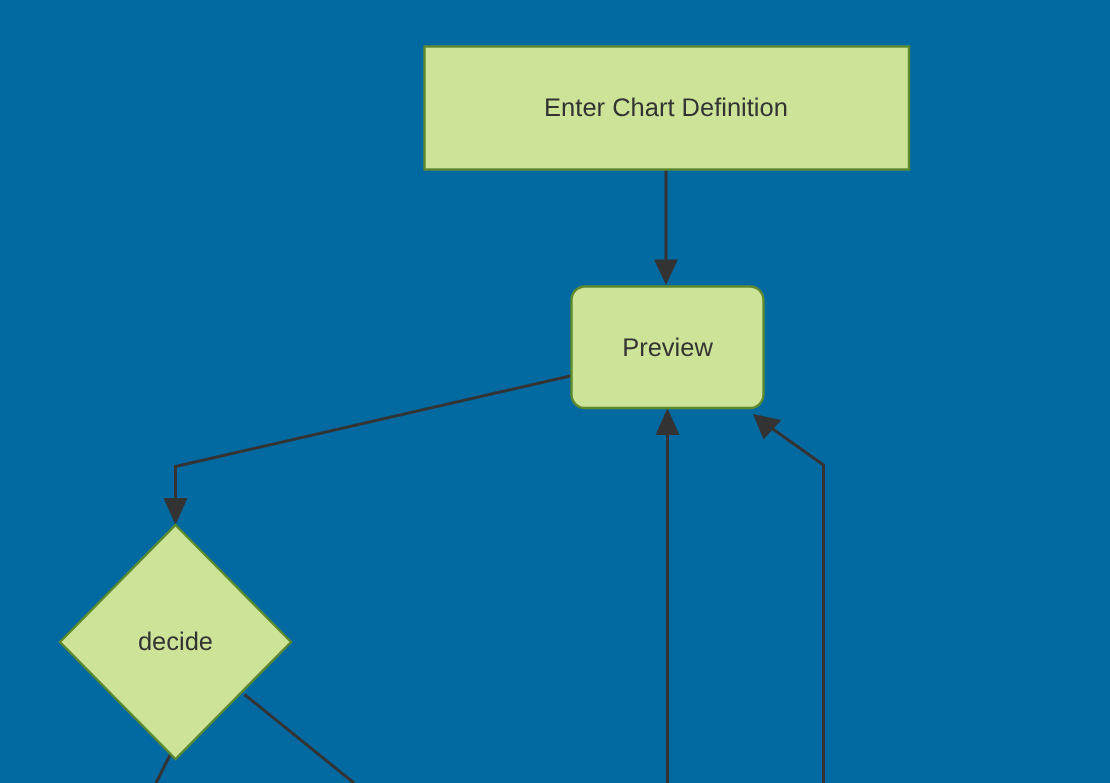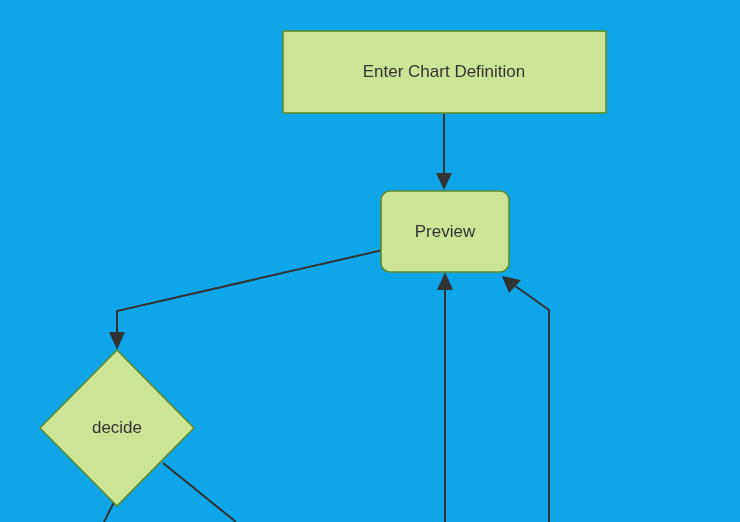--- a/index.html
+++ b/index.html
@@ -4,21 +4,21 @@
 <style>
   html, body {
     margin: 0;
     padding: 0;
     background: #ffffff;
   }
   #canvas {
     position: relative;
     width: 740px;
     height: 522px;
-    background: #0ea5e9;
+    background: #0369a1;
     overflow: hidden;
     font-family: "Liberation Sans", "DejaVu Sans", sans-serif;
   }
   #flow-svg {
     position: absolute;
     left: 0;
     top: 0;
     width: 740px;
     height: 522px;
   }

